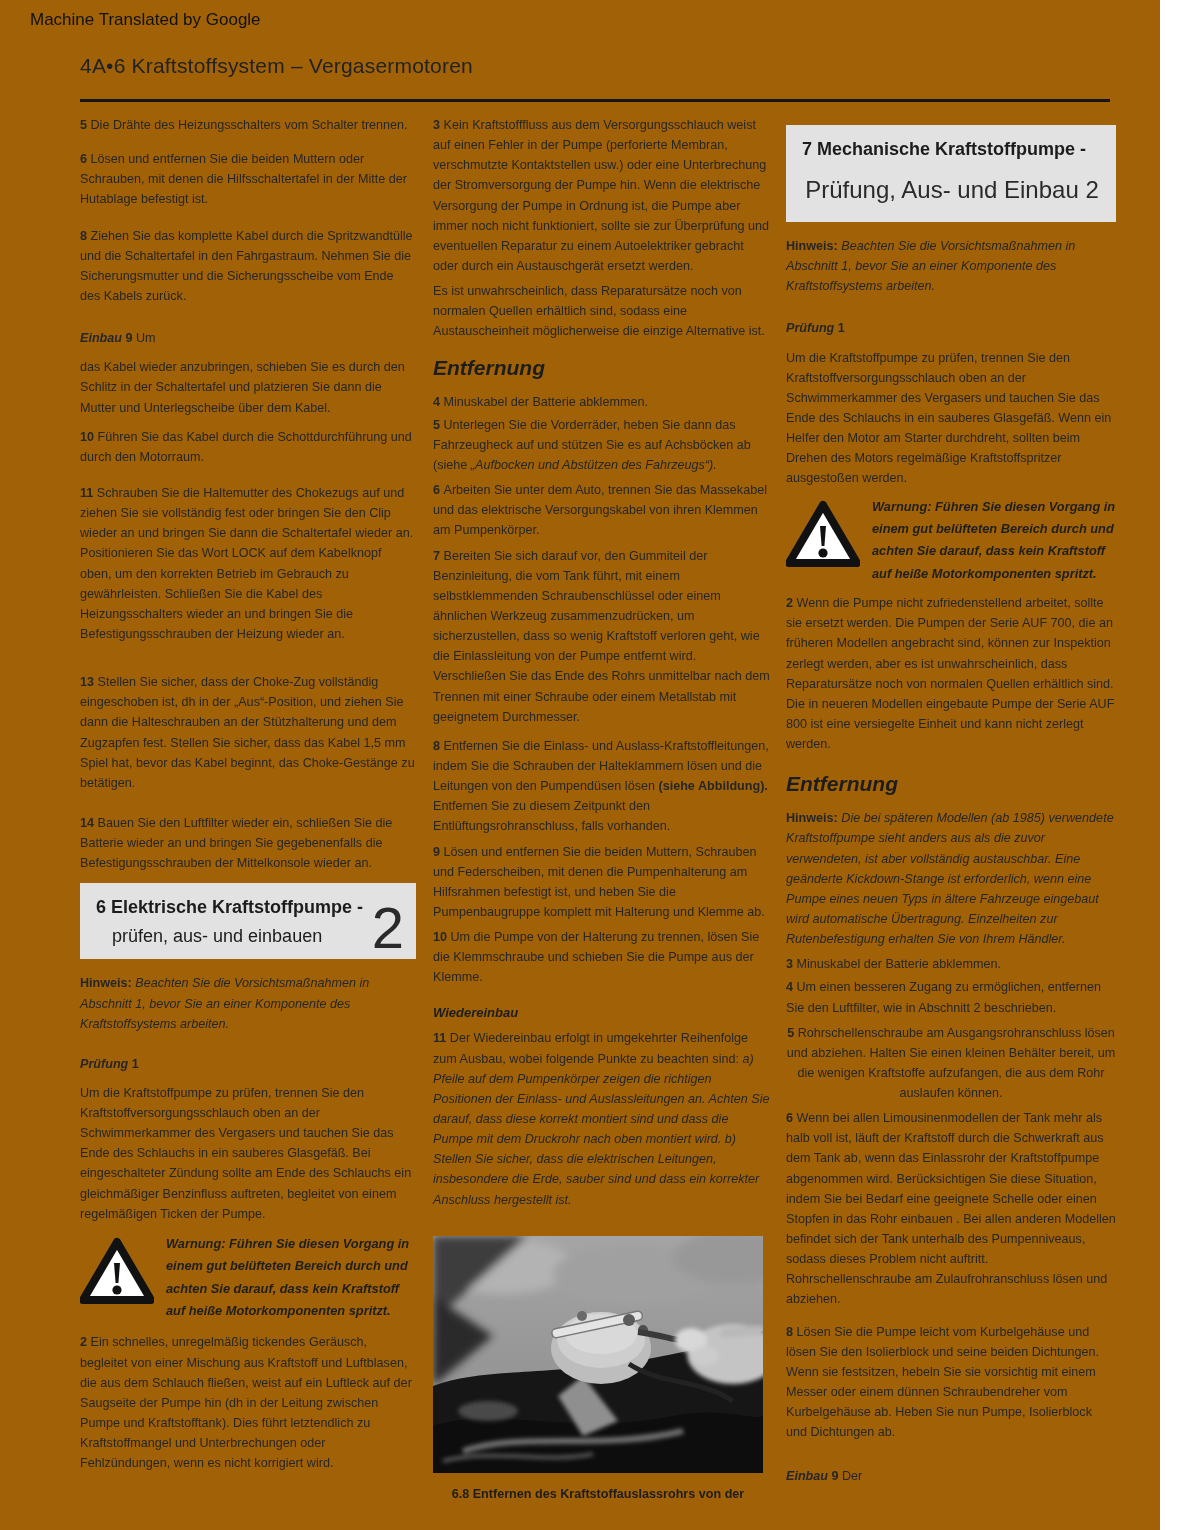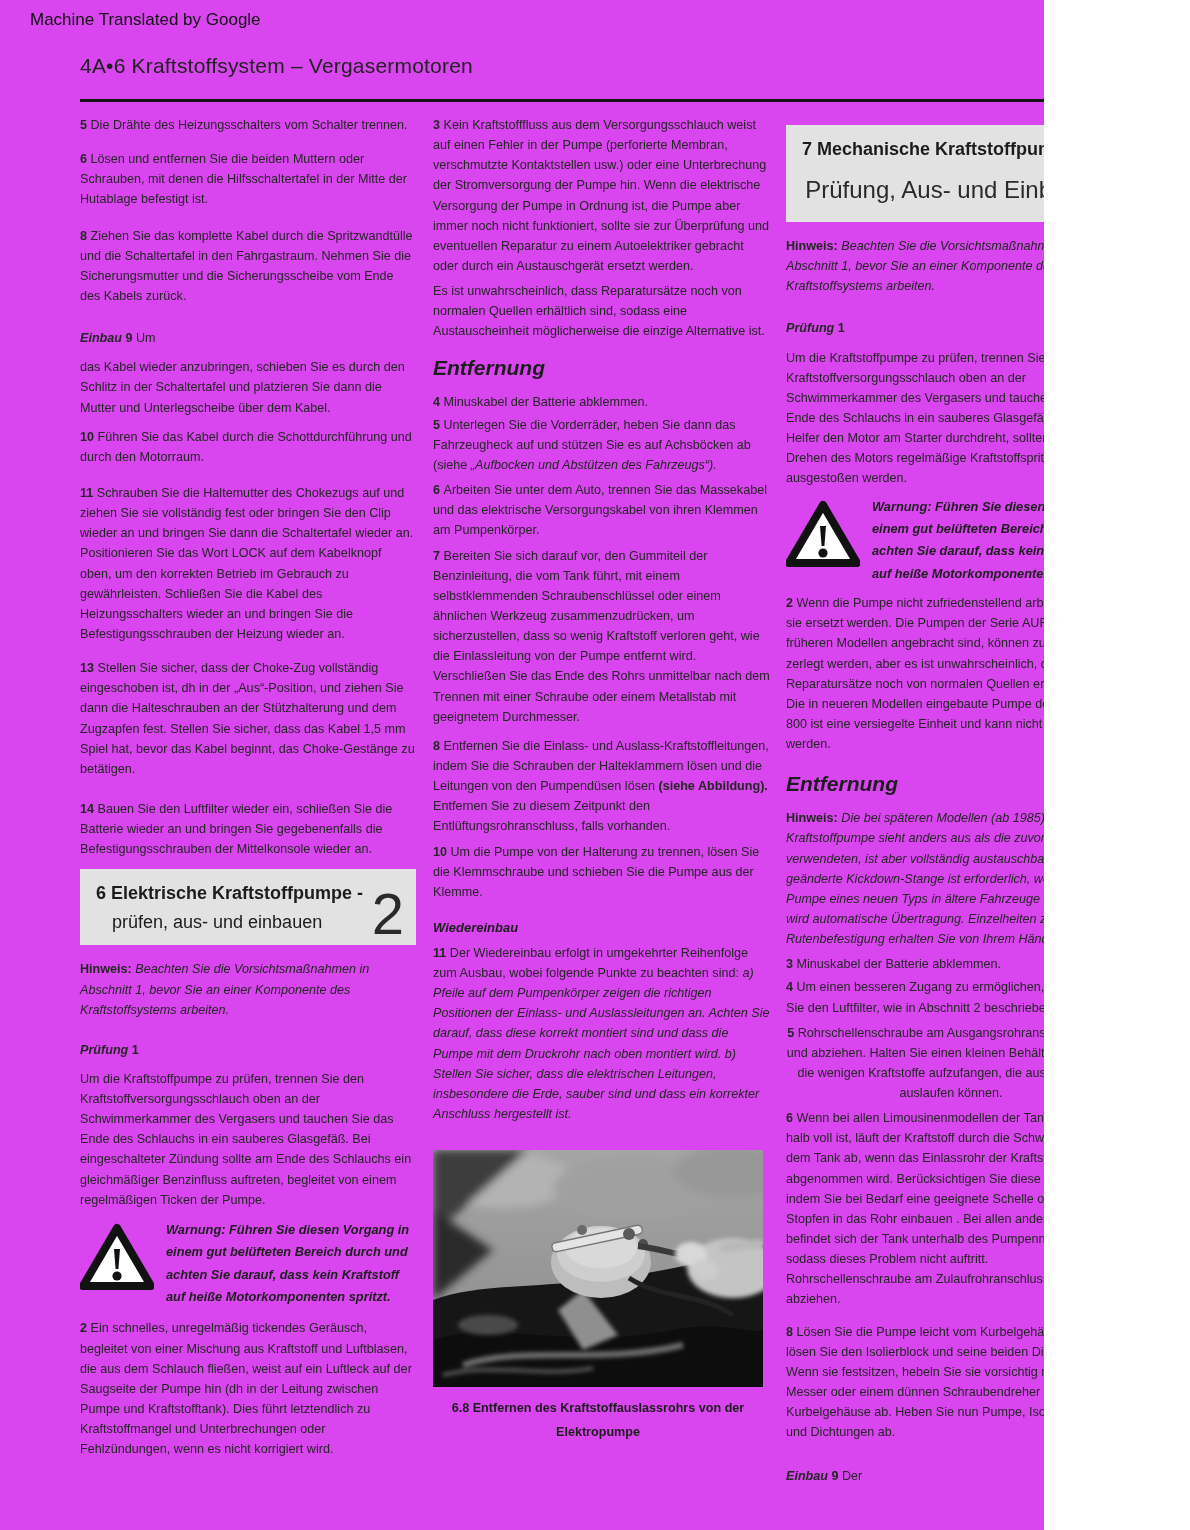--- a/index.html
+++ b/index.html
@@ -1,19 +1,19 @@
 <!DOCTYPE html>
 <html><head>
 <meta charset="utf-8">
 <style>
   html,body{margin:0;padding:0;background:#ffffff;}
   .page{
     position:relative;
-    width:1044px;height:1530px;
-    background:#d946ef;
+    width:1160px;height:1530px;
+    background:#a16207;
     overflow:hidden;
     font-family:"Liberation Sans","DejaVu Sans",sans-serif;
     color:#262626;
   }
   .translation-note{
     position:absolute;left:30px;top:10px;
     font-size:17px;color:#111;
   }
   .page-title{
     position:absolute;left:80px;top:54px;
@@ -89,21 +89,21 @@
   <div class="header-rule"></div>
 
   <div class="col col1">
       <p class="para"><span class="run-b">5 </span><span class="run-r">Die Drähte des Heizungsschalters vom Schalter trennen.</span></p>
       <p class="para" style="margin-top: 14px;"><span class="run-b">6 </span><span class="run-r">Lösen und entfernen Sie die beiden Muttern oder Schrauben, mit denen die Hilfsschaltertafel in der Mitte der Hutablage befestigt ist.</span></p>
       <p class="para" style="margin-top: 16px;"><span class="run-b">8 </span><span class="run-r">Ziehen Sie das komplette Kabel durch die Spritzwandtülle und die Schaltertafel in den Fahrgastraum. Nehmen Sie die Sicherungsmutter und die Sicherungsscheibe vom Ende des Kabels zurück.</span></p>
       <p class="para" style="margin-top: 22px;"><span class="run-bi">Einbau </span><span class="run-b">9 </span><span class="run-r">Um</span></p>
       <p class="para"><span class="run-r">das Kabel wieder anzubringen, schieben Sie es durch den Schlitz in der Schaltertafel und platzieren Sie dann die Mutter und Unterlegscheibe über dem Kabel.</span></p>
       <p class="para"><span class="run-b">10 </span><span class="run-r">Führen Sie das Kabel durch die Schottdurchführung und durch den Motorraum.</span></p>
       <p class="para" style="margin-top: 16px;"><span class="run-b">11 </span><span class="run-r">Schrauben Sie die Haltemutter des Chokezugs auf und ziehen Sie sie vollständig fest oder bringen Sie den Clip wieder an und bringen Sie dann die Schaltertafel wieder an. Positionieren Sie das Wort LOCK auf dem Kabelknopf oben, um den korrekten Betrieb im Gebrauch zu gewährleisten. Schließen Sie die Kabel des Heizungsschalters wieder an und bringen Sie die Befestigungsschrauben der Heizung wieder an.</span></p>
-      <p class="para" style="margin-top: 14px;"><span class="run-b">13 </span><span class="run-r">Stellen Sie sicher, dass der Choke-Zug vollständig eingeschoben ist, dh in der „Aus“-Position, und ziehen Sie dann die Halteschrauben an der Stützhalterung und dem Zugzapfen fest. Stellen Sie sicher, dass das Kabel 1,5 mm Spiel hat, bevor das Kabel beginnt, das Choke-Gestänge zu betätigen.</span></p>
+      <p class="para" style="margin-top: 28px;"><span class="run-b">13 </span><span class="run-r">Stellen Sie sicher, dass der Choke-Zug vollständig eingeschoben ist, dh in der „Aus“-Position, und ziehen Sie dann die Halteschrauben an der Stützhalterung und dem Zugzapfen fest. Stellen Sie sicher, dass das Kabel 1,5 mm Spiel hat, bevor das Kabel beginnt, das Choke-Gestänge zu betätigen.</span></p>
       <p class="para" style="margin-top: 20px;"><span class="run-b">14 </span><span class="run-r">Bauen Sie den Luftfilter wieder ein, schließen Sie die Batterie wieder an und bringen Sie gegebenenfalls die Befestigungsschrauben der Mittelkonsole wieder an.</span></p>
       <div class="secbox number">
         <div class="secbox-title">6 Elektrische Kraftstoffpumpe -</div>
         <div class="secbox-sub">prüfen, aus- und einbauen</div>
         <div class="secbox-num">2</div>
       </div>
       <p class="para" style="margin-top: 6px;"><span class="run-b">Hinweis: </span><span class="run-i">Beachten Sie die Vorsichtsmaßnahmen in Abschnitt 1, bevor Sie an einer Komponente des Kraftstoffsystems arbeiten.</span></p>
       <p class="para" style="margin-top: 20px;"><span class="run-bi">Prüfung </span><span class="run-b">1</span></p>
       <p class="para"><span class="run-r">Um die Kraftstoffpumpe zu prüfen, trennen Sie den Kraftstoffversorgungsschlauch oben an der Schwimmerkammer des Vergasers und tauchen Sie das Ende des Schlauchs in ein sauberes Glasgefäß. Bei eingeschalteter Zündung sollte am Ende des Schlauchs ein gleichmäßiger Benzinfluss auftreten, begleitet von einem regelmäßigen Ticken der Pumpe.</span></p>
       <div class="warn" style="margin-top: 8px;">
@@ -118,20 +118,21 @@
     </div>
   <div class="col col2">
       <p class="para"><span class="run-b">3 </span><span class="run-r">Kein Kraftstofffluss aus dem Versorgungsschlauch weist auf einen Fehler in der Pumpe (perforierte Membran, verschmutzte Kontaktstellen usw.) oder eine Unterbrechung der Stromversorgung der Pumpe hin. Wenn die elektrische Versorgung der Pumpe in Ordnung ist, die Pumpe aber immer noch nicht funktioniert, sollte sie zur Überprüfung und eventuellen Reparatur zu einem Autoelektriker gebracht oder durch ein Austauschgerät ersetzt werden.</span></p>
       <p class="para" style="margin-top: -4px;"><span class="run-r">Es ist unwahrscheinlich, dass Reparatursätze noch von normalen Quellen erhältlich sind, sodass eine Austauscheinheit möglicherweise die einzige Alternative ist.</span></p>
       <div class="heading">Entfernung</div>
       <p class="para"><span class="run-b">4 </span><span class="run-r">Minuskabel der Batterie abklemmen.</span></p>
       <p class="para" style="margin-top: -6px;"><span class="run-b">5 </span><span class="run-r">Unterlegen Sie die Vorderräder, heben Sie dann das Fahrzeugheck auf und stützen Sie es auf Achsböcken ab (siehe </span><span class="run-i">„Aufbocken und Abstützen des Fahrzeugs“).</span></p>
       <p class="para" style="margin-top: -4px;"><span class="run-b">6 </span><span class="run-r">Arbeiten Sie unter dem Auto, trennen Sie das Massekabel und das elektrische Versorgungskabel von ihren Klemmen am Pumpenkörper.</span></p>
       <p class="para" style="margin-top: -4px;"><span class="run-b">7 </span><span class="run-r">Bereiten Sie sich darauf vor, den Gummiteil der Benzinleitung, die vom Tank führt, mit einem selbstklemmenden Schraubenschlüssel oder einem ähnlichen Werkzeug zusammenzudrücken, um sicherzustellen, dass so wenig Kraftstoff verloren geht, wie die Einlassleitung von der Pumpe entfernt wird. Verschließen Sie das Ende des Rohrs unmittelbar nach dem Trennen mit einer Schraube oder einem Metallstab mit geeignetem Durchmesser.</span></p>
       <p class="para" style="margin-top: 6px;"><span class="run-b">8 </span><span class="run-r">Entfernen Sie die Einlass- und Auslass-Kraftstoffleitungen, indem Sie die Schrauben der Halteklammern lösen und die Leitungen von den Pumpendüsen lösen </span><span class="run-b">(siehe Abbildung).</span><span class="run-r"> Entfernen Sie zu diesem Zeitpunkt den Entlüftungsrohranschluss, falls vorhanden.</span></p>
+      <p class="para" style="margin-top: -4px;"><span class="run-b">9 </span><span class="run-r">Lösen und entfernen Sie die beiden Muttern, Schrauben und Federscheiben, mit denen die Pumpenhalterung am Hilfsrahmen befestigt ist, und heben Sie die Pumpenbaugruppe komplett mit Halterung und Klemme ab.</span></p>
       <p class="para" style="margin-top: -4px;"><span class="run-b">10 </span><span class="run-r">Um die Pumpe von der Halterung zu trennen, lösen Sie die Klemmschraube und schieben Sie die Pumpe aus der Klemme.</span></p>
       <div class="subheading" style="margin-top: 18px;">Wiedereinbau</div>
       <p class="para"><span class="run-b">11 </span><span class="run-r">Der Wiedereinbau erfolgt in umgekehrter Reihenfolge zum Ausbau, wobei folgende Punkte zu beachten sind: </span><span class="run-i">a) Pfeile auf dem Pumpenkörper zeigen die richtigen Positionen der Einlass- und Auslassleitungen an. Achten Sie darauf, dass diese korrekt montiert sind und dass die Pumpe mit dem Druckrohr nach oben montiert wird. b) Stellen Sie sicher, dass die elektrischen Leitungen, insbesondere die Erde, sauber sind und dass ein korrekter Anschluss hergestellt ist.</span></p>
       <figure class="photo">
         <svg viewBox="0 0 330 237" preserveAspectRatio="none">
     <defs>
       <filter id="pblur" x="-20%" y="-20%" width="140%" height="140%">
               <feGaussianBlur stdDeviation="4"></feGaussianBlur>
             </filter>
       <filter id="pblur2" x="-20%" y="-20%" width="140%" height="140%">
@@ -171,21 +172,20 @@
     </g>
     <g filter="url(#pblur2)">
       <ellipse cx="300" cy="118" rx="46" ry="30" fill="#c4c4c4"></ellipse>
       <ellipse cx="258" cy="104" rx="16" ry="12" fill="#d8d8d8"></ellipse>
       <ellipse cx="272" cy="120" rx="14" ry="10" fill="#cccccc"></ellipse>
       <path d="M330,95 C310,92 296,100 288,96" stroke="#b9b9b9" stroke-width="10" fill="none"></path>
     </g>
   </svg>
         <figcaption class="photo-cap">
           <div>6.8 Entfernen des Kraftstoffauslassrohrs von der</div>
-          <div>Elektropumpe</div>
         </figcaption>
       </figure>
     </div>
   <div class="col col3">
       <div class="secbox center">
         <div class="secbox-title">7 Mechanische Kraftstoffpumpe -</div>
         <div class="secbox-sub">Prüfung, Aus- und Einbau 2</div>
       </div>
       <p class="para" style="margin-top: 8px;"><span class="run-b">Hinweis: </span><span class="run-i">Beachten Sie die Vorsichtsmaßnahmen in Abschnitt 1, bevor Sie an einer Komponente des Kraftstoffsystems arbeiten.</span></p>
       <p class="para" style="margin-top: 22px;"><span class="run-bi">Prüfung </span><span class="run-b">1</span></p>

